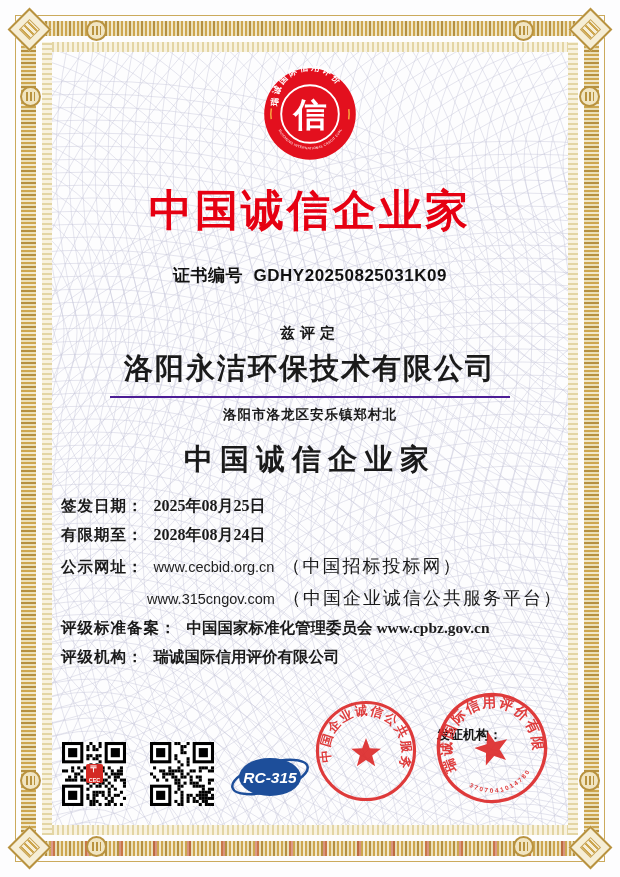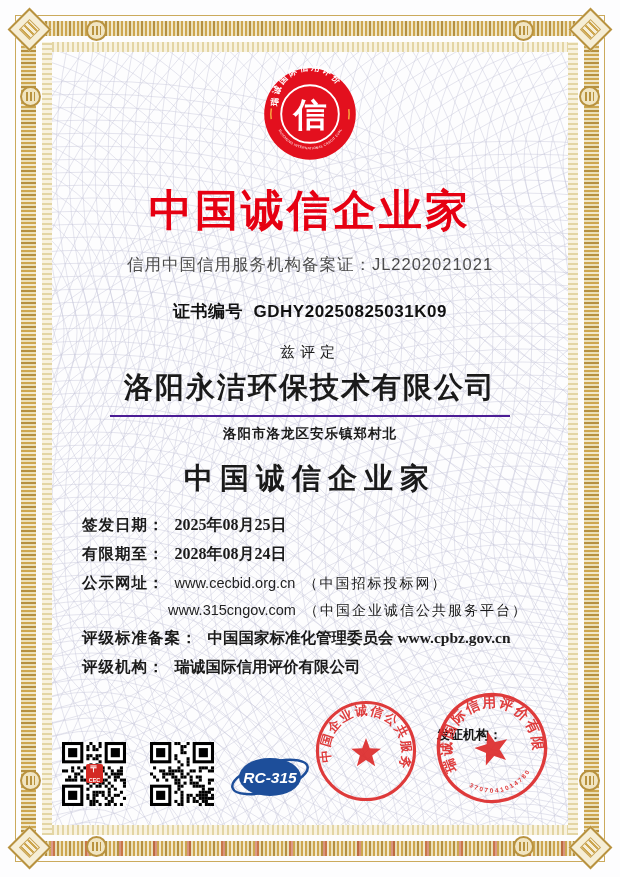--- a/index.html
+++ b/index.html
@@ -36,39 +36,39 @@
       background:repeating-linear-gradient(90deg,#b8923f 0 2px,#f1e5c2 2px 4px);}
   
   .waves{position:absolute;left:52px;top:52px;width:516px;height:773px;z-index:0;}
   
   .content{position:absolute;left:52px;top:52px;width:516px;height:773px;z-index:2;
       text-align:center;color:#1a1a1a;}
   .logo{display:block;margin:14px auto 0;}
   .title{margin-top:20px;font-size:43px;font-weight:bold;color:#e60012;letter-spacing:3px;}
   .filing{margin-top:14px;font-size:16.5px;color:#4c4c4c;letter-spacing:1px;}
   .certline{margin-top:24px;font-size:17px;font-weight:bold;color:#111;letter-spacing:.5px;}
-  .hereby{margin-top:20px;font-size:15px;font-weight:normal;letter-spacing:5px;
+  .hereby{margin-top:37px;font-size:15px;font-weight:bold;letter-spacing:5px;
       font-family:"Liberation Serif","DejaVu Serif",serif;}
   .company{display:inline-block;margin-top:6px;padding:0 14px 7px;font-size:29px;font-weight:bold;
       letter-spacing:2px;border-bottom:2px solid #4c1d95;
       font-family:"Liberation Serif","DejaVu Serif",serif;text-align:right;}
   .address{margin-top:8px;font-size:13.5px;font-weight:bold;letter-spacing:1px;}
   .paragraph{width:512px;margin:14px auto 0;text-align:left;text-indent:2em;
       font-size:15px;line-height:1.55;letter-spacing:.5px;}
   .namerow{margin-top:16px;display:flex;align-items:center;justify-content:center;gap:22px;}
   .ent-name{font-size:51px;font-weight:bold;color:#f30000;letter-spacing:2px;}
   .ent-title{font-size:29px;font-weight:bold;letter-spacing:7px;
       font-family:"Liberation Serif","DejaVu Serif",serif;}
-  .fields{margin-top:16px;text-align:left;padding-left:30px;}
+  .fields{margin-top:16px;text-align:left;padding-left:9px;}
   .frow{display:flex;align-items:baseline;margin-bottom:8px;}
   .flabel{font-family:"Liberation Serif","DejaVu Serif",serif;font-weight:bold;
       font-size:15.5px;letter-spacing:1px;margin-right:10px;white-space:pre;}
   .fval-date{font-family:"Liberation Serif","DejaVu Serif",serif;font-weight:bold;font-size:16px;}
   .fval-url{font-size:14.5px;color:#222;}
-  .fnote{font-size:14px;letter-spacing:2px;margin-left:8px;}
+  .fnote{font-size:18px;letter-spacing:2px;margin-left:8px;}
   .frow.indent{padding-left:86px;}
   .fval-serif{font-family:"Liberation Serif","DejaVu Serif",serif;font-weight:bold;font-size:15.5px;}
   
   .qr{position:absolute;width:64px;height:64px;z-index:2;background:#fff;}
   .qr1{left:62px;top:742px;} .qr2{left:150px;top:742px;}
   .qr-center{position:absolute;left:24px;top:22px;width:17px;height:19px;background:#d42a24;
       border-radius:2px;color:#fff;font-size:5.5px;font-weight:bold;display:flex;
       align-items:flex-end;justify-content:center;z-index:3;}
   .qr-center::before{content:"〒";position:absolute;top:1px;left:50%;transform:translateX(-50%);
       font-size:9px;line-height:1;}
@@ -420,21 +420,20 @@
       <text font-size="11.5" font-weight="bold" fill="#ffffff" letter-spacing="3.5">
         <textPath href="#arcT" startOffset="3">瑞诚国际信用评价</textPath>
       </text>
       <path id="arcB" d="M21.5,85.3 A48,48 0 0,0 108.5,85.3" fill="none"></path>
       <text font-size="4.6" fill="#ffffff" letter-spacing="0.4">
         <textPath href="#arcB" startOffset="2">RUICHENG INTERNATIONAL CREDIT EVALUATION</textPath>
       </text>
     </svg>
 
     <div class="title">中国诚信企业家</div>
-    <div class="filing">信用中国信用服务机构备案证：JL2202021021</div>
     <div class="certline">
       <span>证书编号</span>&nbsp;
       <span>GDHY20250825031K09</span>
     </div>
     <div class="hereby">兹评定</div>
     <div>
       <div class="company">洛阳永洁环保技术有限公司</div>
     </div>
     <div class="address">洛阳市洛龙区安乐镇郑村北</div>
 

